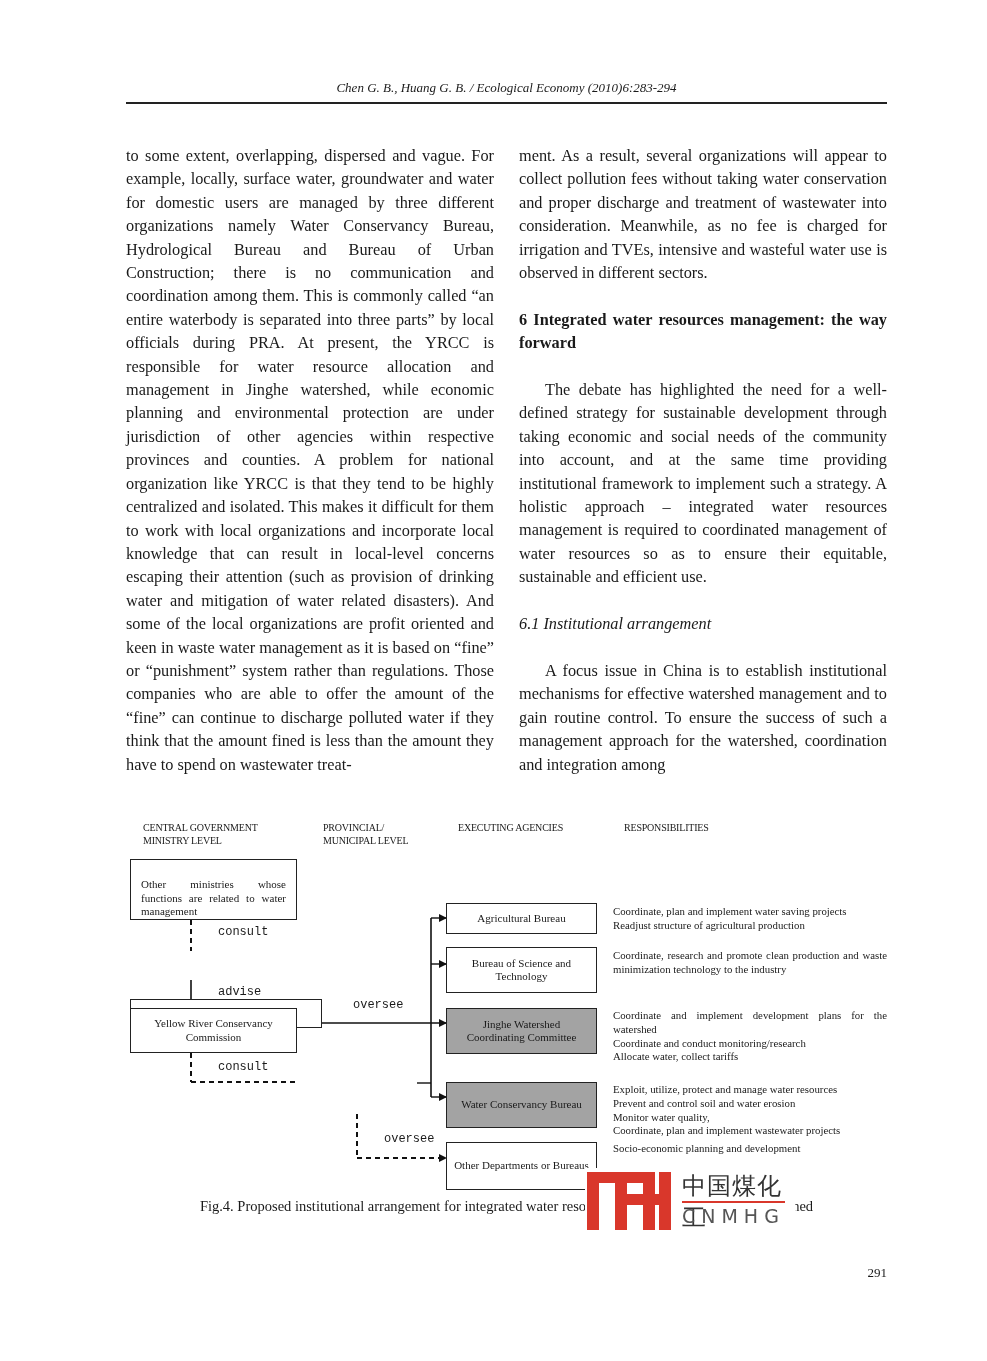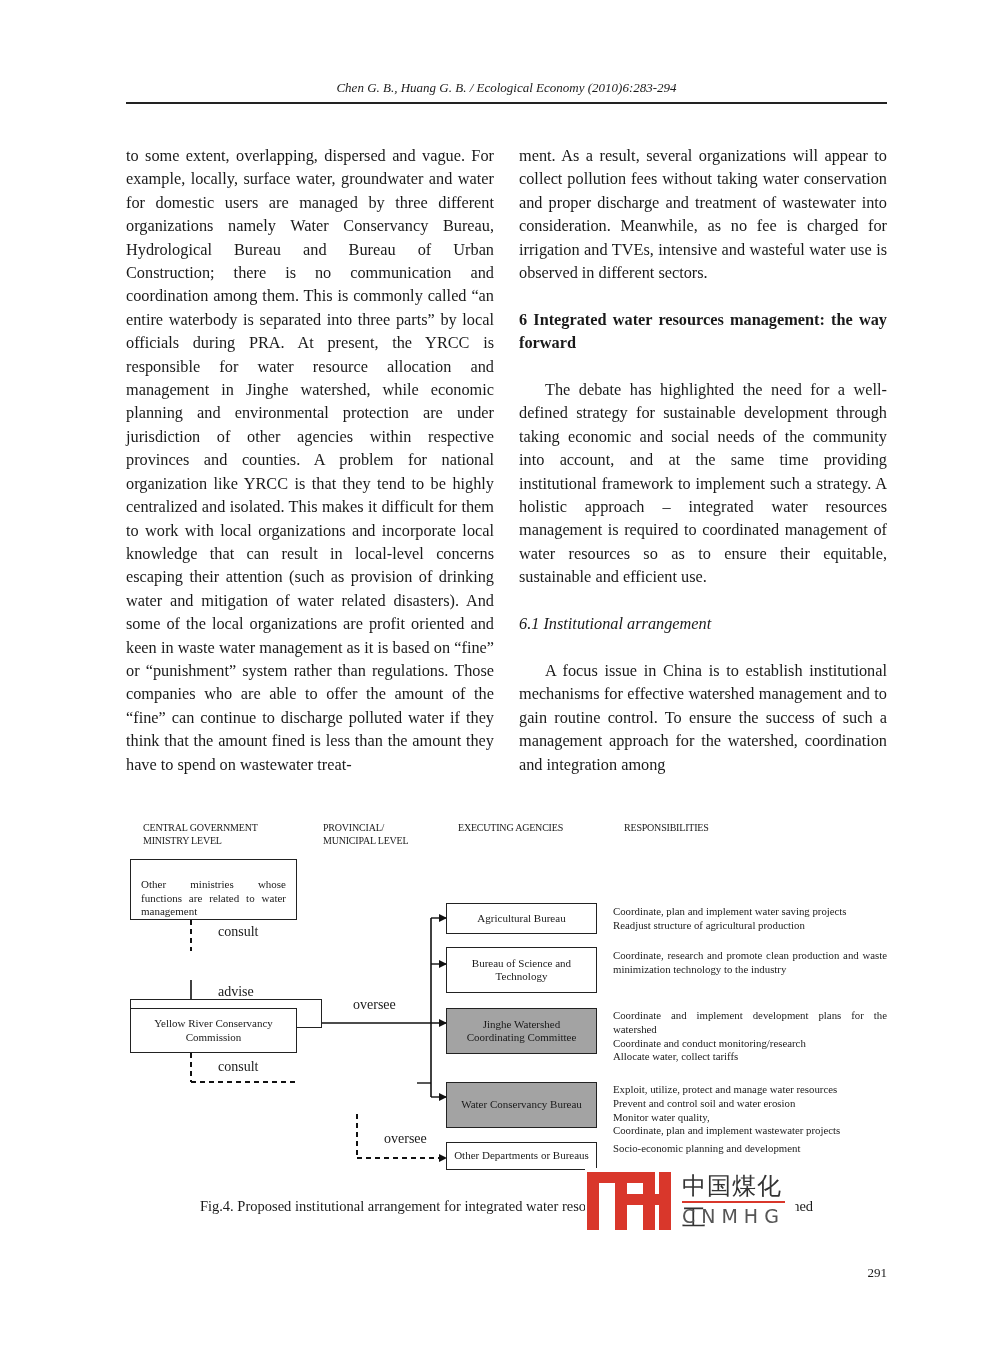--- a/index.html
+++ b/index.html
@@ -13,21 +13,21 @@
     .col-left { left: 126px; }
     .col-right { left: 519px; }
     .col p { margin: 0; }
     .indent { text-indent: 26px; }
     .sec-head { font-weight: bold; margin: 23.4px 0 23.4px 0 !important; }
     .subsec-head { font-style: italic; margin: 23.4px 0 23.4px 0 !important; text-align: left; }
 
     
     .diagram { position: absolute; left: 0; top: 0; width: 987px; height: 1361px; pointer-events: none; }
     .diagram * { pointer-events: auto; }
-    .dlabel { position: absolute; font-size: 14px; line-height: 12.5px; font-family: Liberation Serif, serif; }
+    .dlabel { position: absolute; font-size: 12px; line-height: 12.5px; font-family: Liberation Mono, monospace; }
     .dhead { position: absolute; font-size: 10px; line-height: 12.5px; letter-spacing: -0.2px; }
     .box { position: absolute; border: 1.5px solid #222; background: #fff; box-sizing: border-box;
            display: flex; align-items: center; justify-content: center; text-align: center;
            font-size: 11px; line-height: 13.5px; padding: 2px 6px; }
     .box.grey { background: #a3a3a3; }
     .box.left-text { justify-content: flex-start; text-align: justify; align-items: flex-start; padding: 18px 10px; }
     .resp { position: absolute; left: 613px; width: 274px; font-size: 10.8px; line-height: 13.8px; text-align: justify; }
     .resp div { white-space: normal; }
     svg.lines { position: absolute; left: 0; top: 0; }
 
@@ -98,21 +98,21 @@
   <div class="dhead" style="left:624px; top:822px;">RESPONSIBILITIES</div>
 
   <div class="box left-text" style="left:130px; top:859px; width:167px; height:61px;">Other ministries whose functions are related to water management</div>
   <div class="box" style="left:130px; top:951px; width:192px; height:29px;margin-top:48px;">Ministry of Water Resources</div>
   <div class="box" style="left:130px; top:1008px; width:167px; height:45px;">Yellow River Conservancy Commission</div>
 
   <div class="box" style="left:446px; top:903px; width:151px; height:31px;">Agricultural Bureau</div>
   <div class="box" style="left:446px; top:947px; width:151px; height:46px;">Bureau of Science and Technology</div>
   <div class="box grey" style="left:446px; top:1008px; width:151px; height:46px;">Jinghe Watershed Coordinating Committee</div>
   <div class="box grey" style="left:446px; top:1082px; width:151px; height:46px;">Water Conservancy Bureau</div>
-  <div class="box" style="left:446px; top:1142px; width:151px; height:28px;">Other Departments or Bureaus</div>
+  <div class="box" style="left:446px; top:1142px; width:151px; height:48px;">Other Departments or Bureaus</div>
 
   <div class="dlabel" style="left:218px; top:926px;">consult</div>
   <div class="dlabel" style="left:218px; top:986px;">advise</div>
   <div class="dlabel" style="left:353px; top:999px;">oversee</div>
   <div class="dlabel" style="left:218px; top:1061px;">consult</div>
   <div class="dlabel" style="left:384px; top:1133px;">oversee</div>
 
   <div class="resp" style="top:905px;">
     <div>Coordinate, plan and implement water saving projects</div>
     <div>Readjust structure of agricultural production</div>

